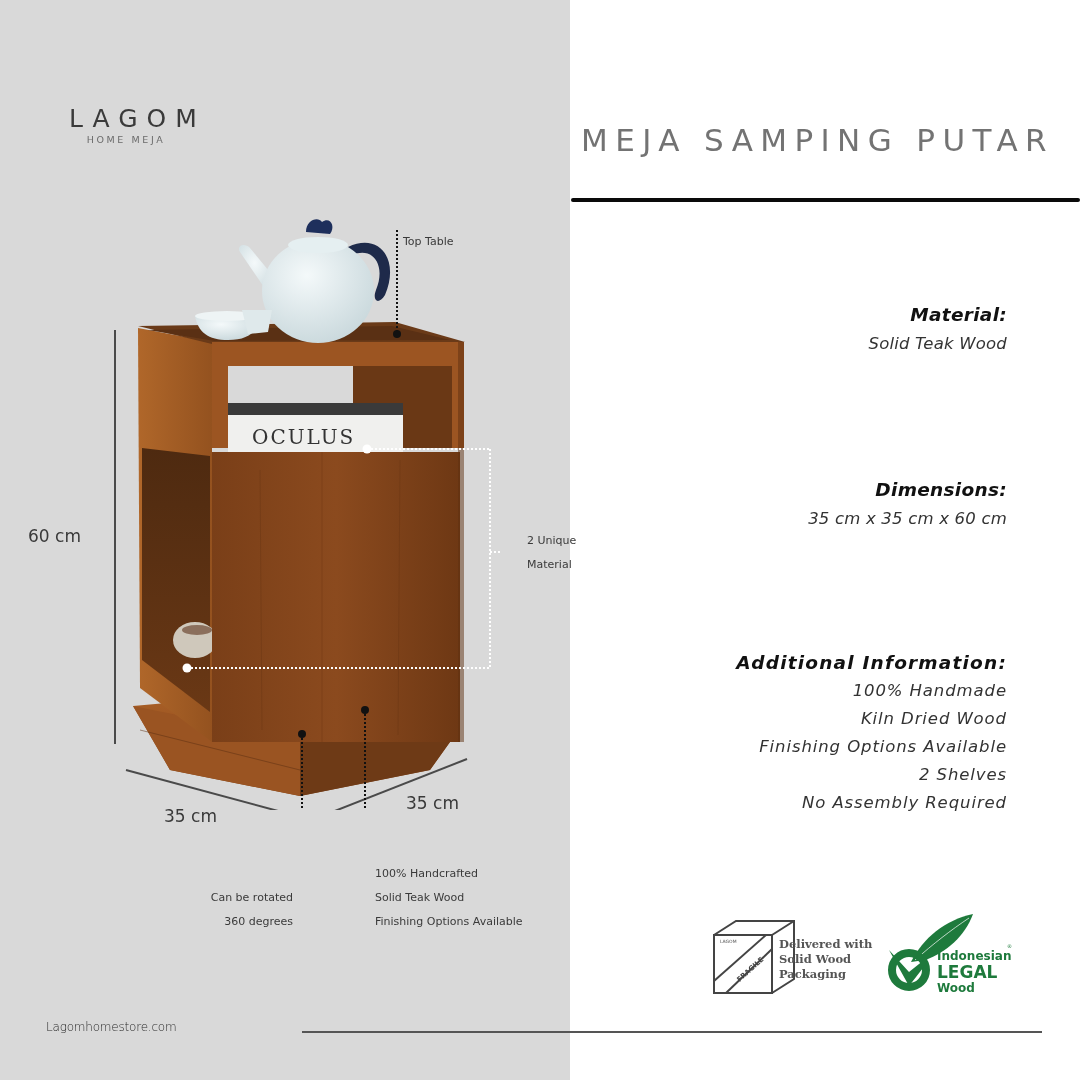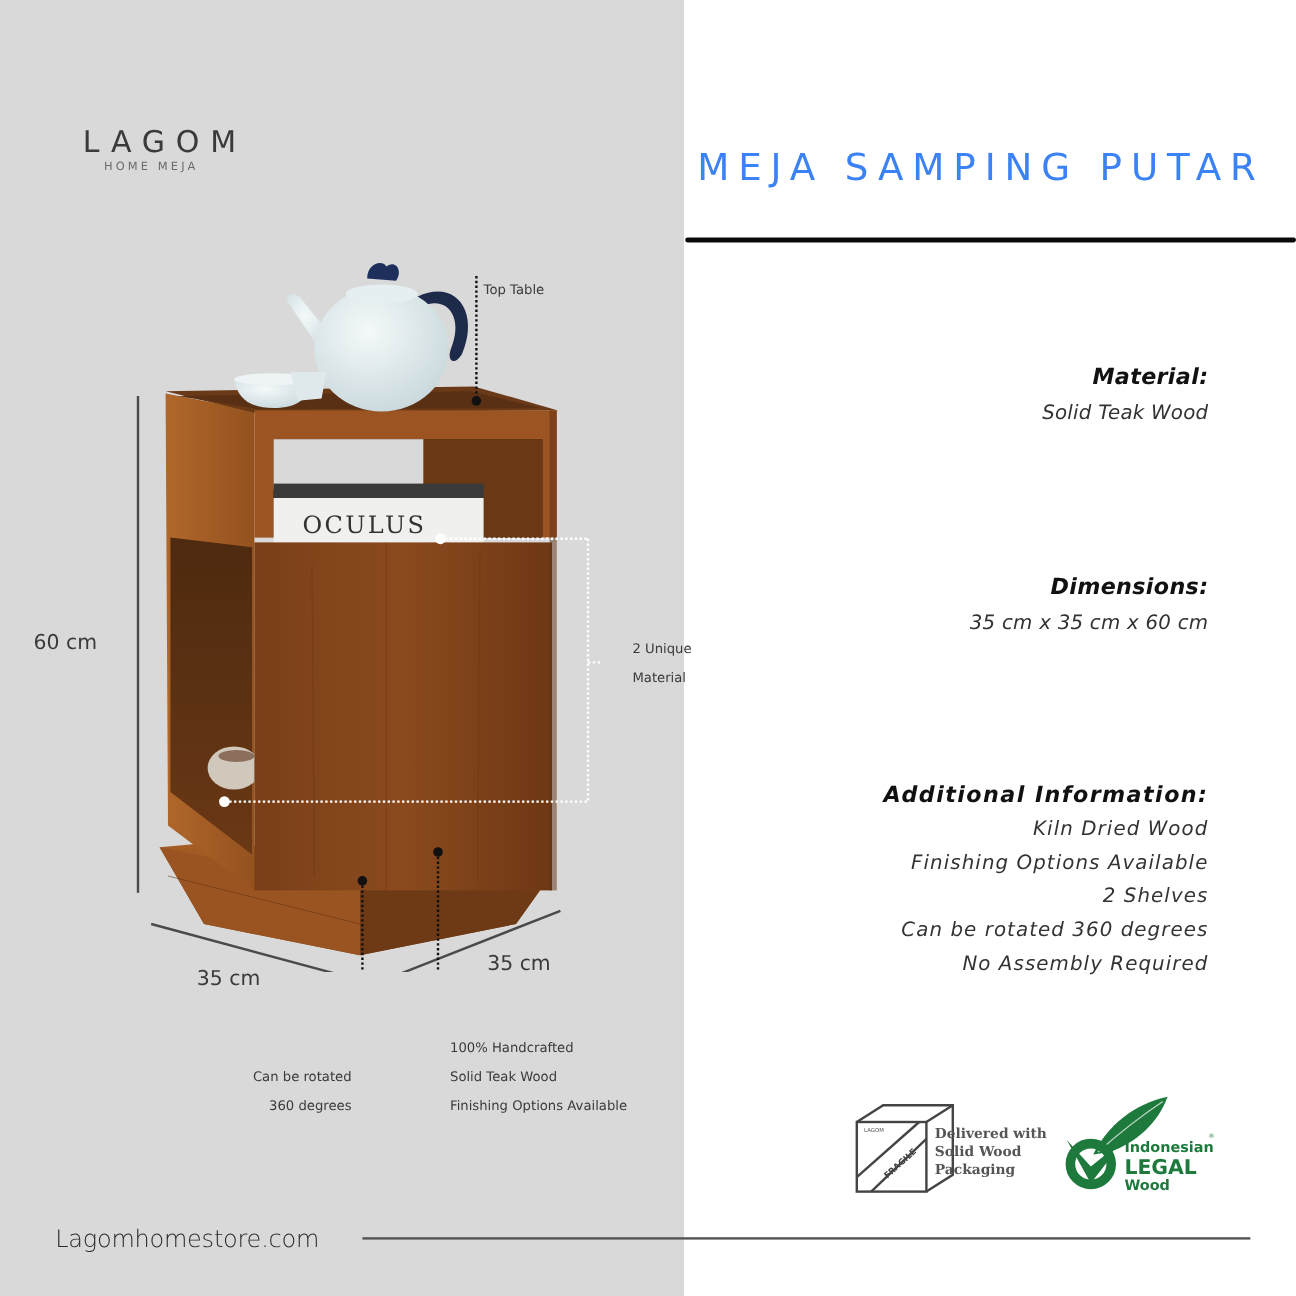--- a/index.html
+++ b/index.html
@@ -8,21 +8,21 @@
 
     .left-panel { position: absolute; left: 0; top: 0; width: 570px; height: 1080px; background: #d9d9d9; }
     .right-panel { position: absolute; left: 570px; top: 0; width: 510px; height: 1080px; background: #ffffff; }
 
     
     .logo { position: absolute; left: 60px; top: 104px; width: 130px; text-align: center; }
     .logo-main { font-family: "DejaVu Sans", sans-serif; font-size: 25px; letter-spacing: 9px; color: #3a3a3a; font-weight: normal; padding-left: 9px; }
     .logo-sub { font-family: "DejaVu Sans", sans-serif; font-size: 9.5px; letter-spacing: 2.6px; color: #6b6b6b; margin-top: 1px; padding-left: 2px; }
 
     
-    .title { position: absolute; right: 26px; top: 122px; font-family: "DejaVu Sans", sans-serif; font-size: 31px; letter-spacing: 7.4px; color: #3b82f6; font-weight: normal; white-space: nowrap; }
+    .title { position: absolute; right: 26px; top: 122px; font-family: "DejaVu Sans", sans-serif; font-size: 31px; letter-spacing: 7.4px; color: #737373; font-weight: normal; white-space: nowrap; }
     .title-rule { position: absolute; left: 571px; top: 198px; width: 509px; height: 4px; background: #0a0a0a; border-radius: 2px; }
 
     
     .spec { position: absolute; right: 73px; text-align: right; }
     .spec-label { font-family: "DejaVu Sans", sans-serif; font-weight: bold; font-style: italic; font-size: 18.5px; color: #111; letter-spacing: 0.3px; }
     .spec-value { font-family: "DejaVu Sans", sans-serif; font-style: italic; font-size: 16.5px; color: #333; font-weight: 300; margin-top: 9px; letter-spacing: 0.2px; }
     .spec-list { list-style: none; margin-top: 4px; }
     .spec-list li { font-family: "DejaVu Sans", sans-serif; font-style: italic; font-size: 16.5px; color: #333; line-height: 28px; letter-spacing: 0.9px; }
 
     
@@ -30,21 +30,21 @@
 
     .annot { position: absolute; font-family: "DejaVu Sans", sans-serif; font-size: 11px; color: #3a3a3a; line-height: 24px; }
 
     .vline { position: absolute; left: 114px; top: 330px; width: 2px; height: 414px; background: #4a4a4a; }
 
     
     .badge-pack { position: absolute; left: 710px; top: 915px; width: 170px; height: 85px; }
     .badge-legal { position: absolute; left: 885px; top: 910px; width: 135px; height: 90px; }
 
     
-    .footer-url { position: absolute; left: 46px; top: 1020px; font-family: "DejaVu Sans", sans-serif; font-size: 20px; color: #2a2a2a; font-weight: 300; letter-spacing: -0.2px; }
+    .footer-url { position: absolute; left: 46px; top: 1020px; font-family: "DejaVu Sans", sans-serif; font-size: 12px; color: #2a2a2a; font-weight: 300; letter-spacing: -0.2px; }
     .footer-rule { position: absolute; left: 302px; top: 1031px; width: 740px; height: 2px; background: #555; }
   </style>
 </head>
 <body>
 
 <div class="left-panel"></div>
 <div class="right-panel"></div>
 
 <div class="logo">
   <div class="logo-main">LAGOM</div>
@@ -164,24 +164,24 @@
   <div class="spec-label">Material:</div>
   <div class="spec-value">Solid Teak Wood</div>
 </div>
 <div class="spec" style="top:479px;margin-left:16px;">
   <div class="spec-label">Dimensions:</div>
   <div class="spec-value">35 cm x 35 cm x 60 cm</div>
 </div>
 <div class="spec" style="top:652px;">
   <div class="spec-label" style="letter-spacing:1.2px;">Additional Information:</div>
   <ul class="spec-list">
+    <li>100% Handmade</li>
     <li>Kiln Dried Wood</li>
     <li>Finishing Options Available</li>
     <li>2 Shelves</li>
-    <li>Can be rotated 360 degrees</li>
     <li>No Assembly Required</li>
   </ul>
 </div>
 
 <svg class="badge-pack" viewBox="0 0 170 85" width="170" height="85" xmlns="http://www.w3.org/2000/svg">
   <g fill="none" stroke="#444" stroke-width="2">
     <rect x="4" y="20" width="58" height="58"></rect>
     <polyline points="4,20 26,6 84,6 84,64 62,78"></polyline>
     <line x1="62" y1="20" x2="84" y2="6"></line>
     <line x1="4" y1="66" x2="56" y2="20"></line>

